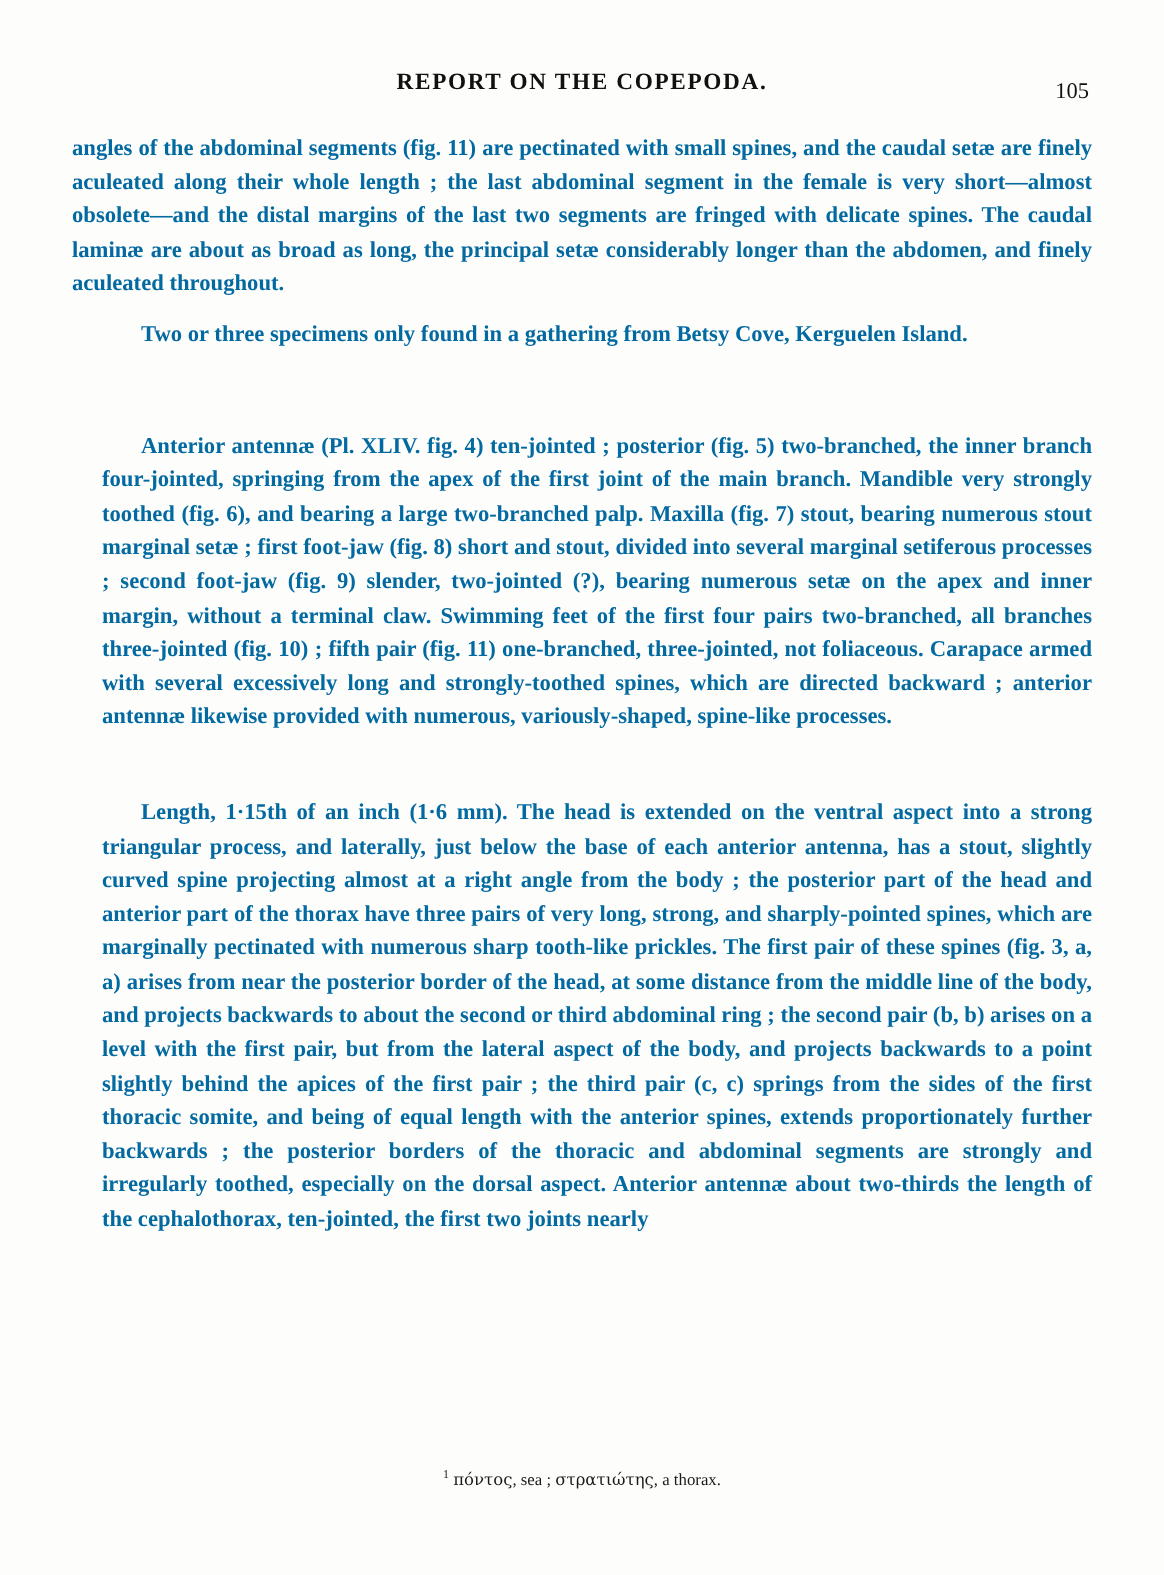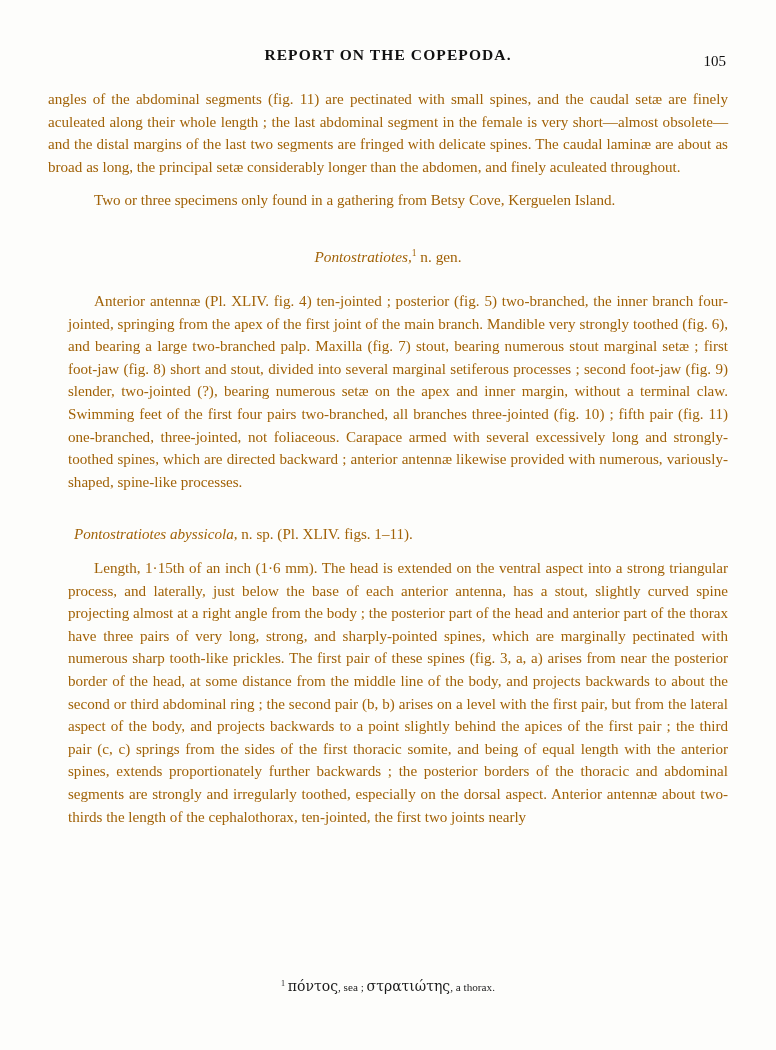--- a/index.html
+++ b/index.html
@@ -51,22 +51,23 @@
     top: 88px;
     left: 48px;
     width: 680px;
   }
   p {
     margin: 0 0 0 0;
     font-size: 15.1px;
     line-height: 22.6px;
     text-align: justify;
     text-justify: inter-word;
-    color: #a16207;
+    color: #0369a1;
     hyphens: none;
+    font-weight: bold;
   }
   p.indent {
     text-indent: 26px;
     margin-left: 20px;
   }
   .gap-sm { height: 11px; }
   .gap-md { height: 22px; }
   .gap-lg { height: 30px; }
   .genus-heading {
     text-align: center;
@@ -100,21 +101,21 @@
     text-align: center;
     font-size: 11.2px;
     color: #1b1b1b;
   }
   .footnote sup {
     font-size: 8px;
     vertical-align: super;
   }
   .footnote .greek {
     font-family: "DejaVu Serif", serif;
-    font-size: 14px;
+    font-size: 11px;
   }
 </style>
 </head>
 <body>
 
 <div class="page">
 
   <div class="header">
     <div class="running-head">REPORT ON THE COPEPODA.</div>
     <div class="page-number">105</div>
@@ -123,33 +124,27 @@
   <div class="body-col">
 
     <p class="paragraph">angles of the abdominal segments (fig. 11) are pectinated with small spines, and the caudal setæ are finely aculeated along their whole length ; the last abdominal segment in the female is very short—almost obsolete—and the distal margins of the last two segments are fringed with delicate spines. The caudal laminæ are about as broad as long, the principal setæ considerably longer than the abdomen, and finely aculeated throughout.</p>
 
     <div class="gap-sm"></div>
 
     <p class="paragraph indent">Two or three specimens only found in a gathering from Betsy Cove, Kerguelen Island.</p>
 
     <div class="gap-lg"></div>
 
-    <p class="genus-heading">
-      <span>Pontostratiotes,</span><sup>1</sup><span class="nongenus">&nbsp;</span><span class="nongenus">n. gen.</span>
-    </p>
 
     <div class="gap-md"></div>
 
     <p class="paragraph indent">Anterior antennæ (Pl. XLIV. fig. 4) ten-jointed ; posterior (fig. 5) two-branched, the inner branch four-jointed, springing from the apex of the first joint of the main branch. Mandible very strongly toothed (fig. 6), and bearing a large two-branched palp. Maxilla (fig. 7) stout, bearing numerous stout marginal setæ ; first foot-jaw (fig. 8) short and stout, divided into several marginal setiferous processes ; second foot-jaw (fig. 9) slender, two-jointed (?), bearing numerous setæ on the apex and inner margin, without a terminal claw. Swimming feet of the first four pairs two-branched, all branches three-jointed (fig. 10) ; fifth pair (fig. 11) one-branched, three-jointed, not foliaceous. Carapace armed with several excessively long and strongly-toothed spines, which are directed backward ; anterior antennæ likewise provided with numerous, variously-shaped, spine-like processes.</p>
 
     <div class="gap-lg"></div>
 
-    <p class="species-heading">
-      <span class="sp-name">Pontostratiotes abyssicola</span><span>, n. sp. (Pl. XLIV. figs. 1–11).</span>
-    </p>
 
     <div class="gap-sm"></div>
 
     <p class="paragraph indent">Length, 1·15th of an inch (1·6 mm). The head is extended on the ventral aspect into a strong triangular process, and laterally, just below the base of each anterior antenna, has a stout, slightly curved spine projecting almost at a right angle from the body ; the posterior part of the head and anterior part of the thorax have three pairs of very long, strong, and sharply-pointed spines, which are marginally pectinated with numerous sharp tooth-like prickles. The first pair of these spines (fig. 3, a, a) arises from near the posterior border of the head, at some distance from the middle line of the body, and projects backwards to about the second or third abdominal ring ; the second pair (b, b) arises on a level with the first pair, but from the lateral aspect of the body, and projects backwards to a point slightly behind the apices of the first pair ; the third pair (c, c) springs from the sides of the first thoracic somite, and being of equal length with the anterior spines, extends proportionately further backwards ; the posterior borders of the thoracic and abdominal segments are strongly and irregularly toothed, especially on the dorsal aspect. Anterior antennæ about two-thirds the length of the cephalothorax, ten-jointed, the first two joints nearly</p>
 
   </div>
 
   <div class="footnote">
     <sup>1</sup>
     <span class="greek">πόντος</span><span>, sea ; </span><span class="greek">στρατιώτης</span><span>, a thorax.</span>

